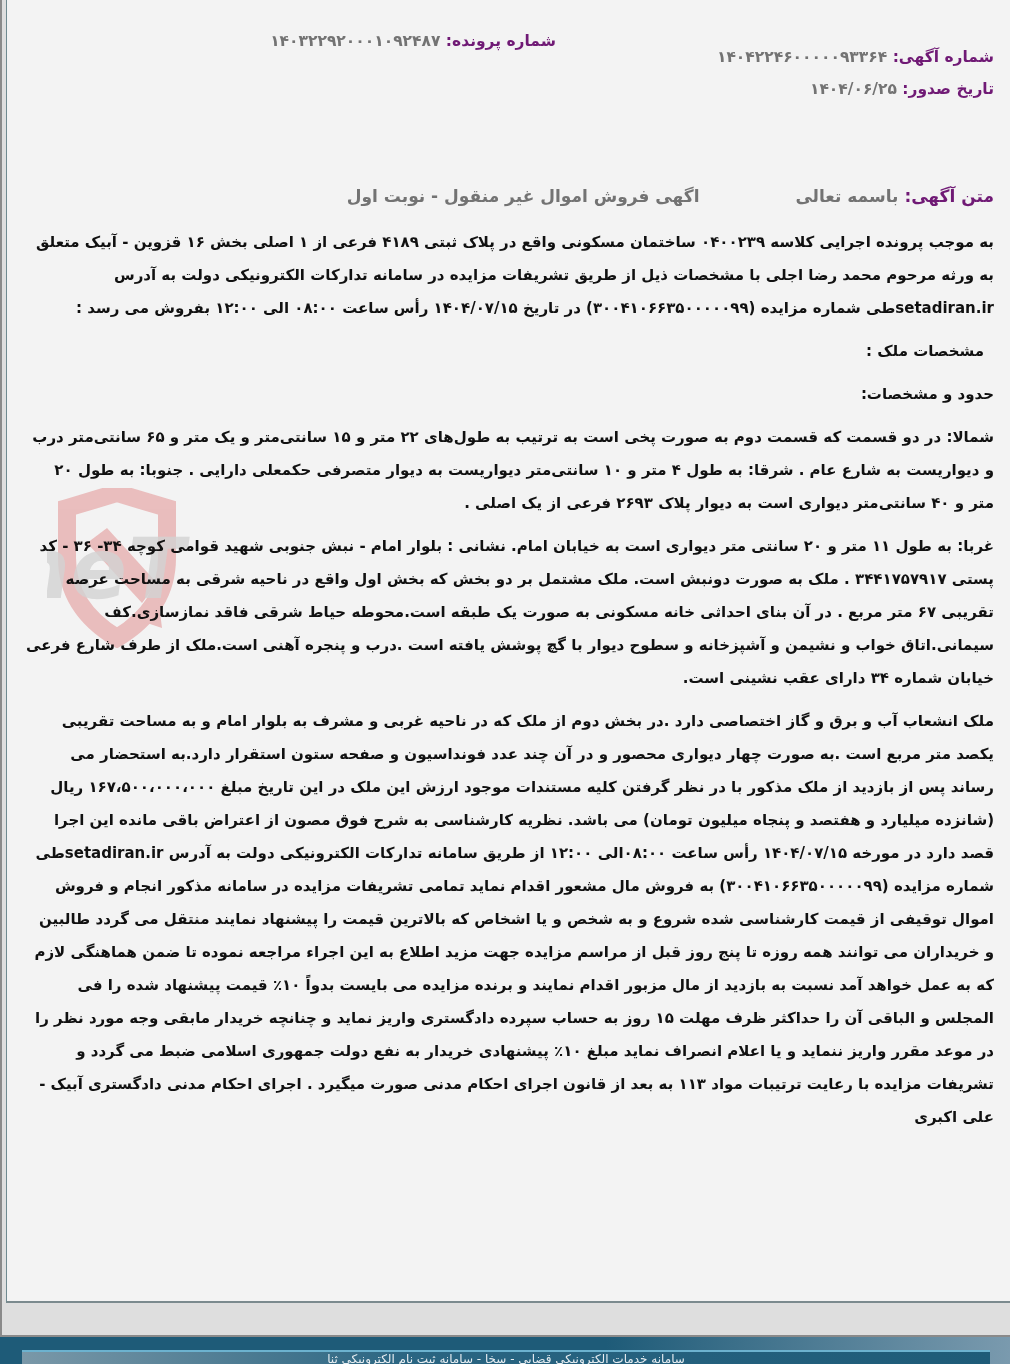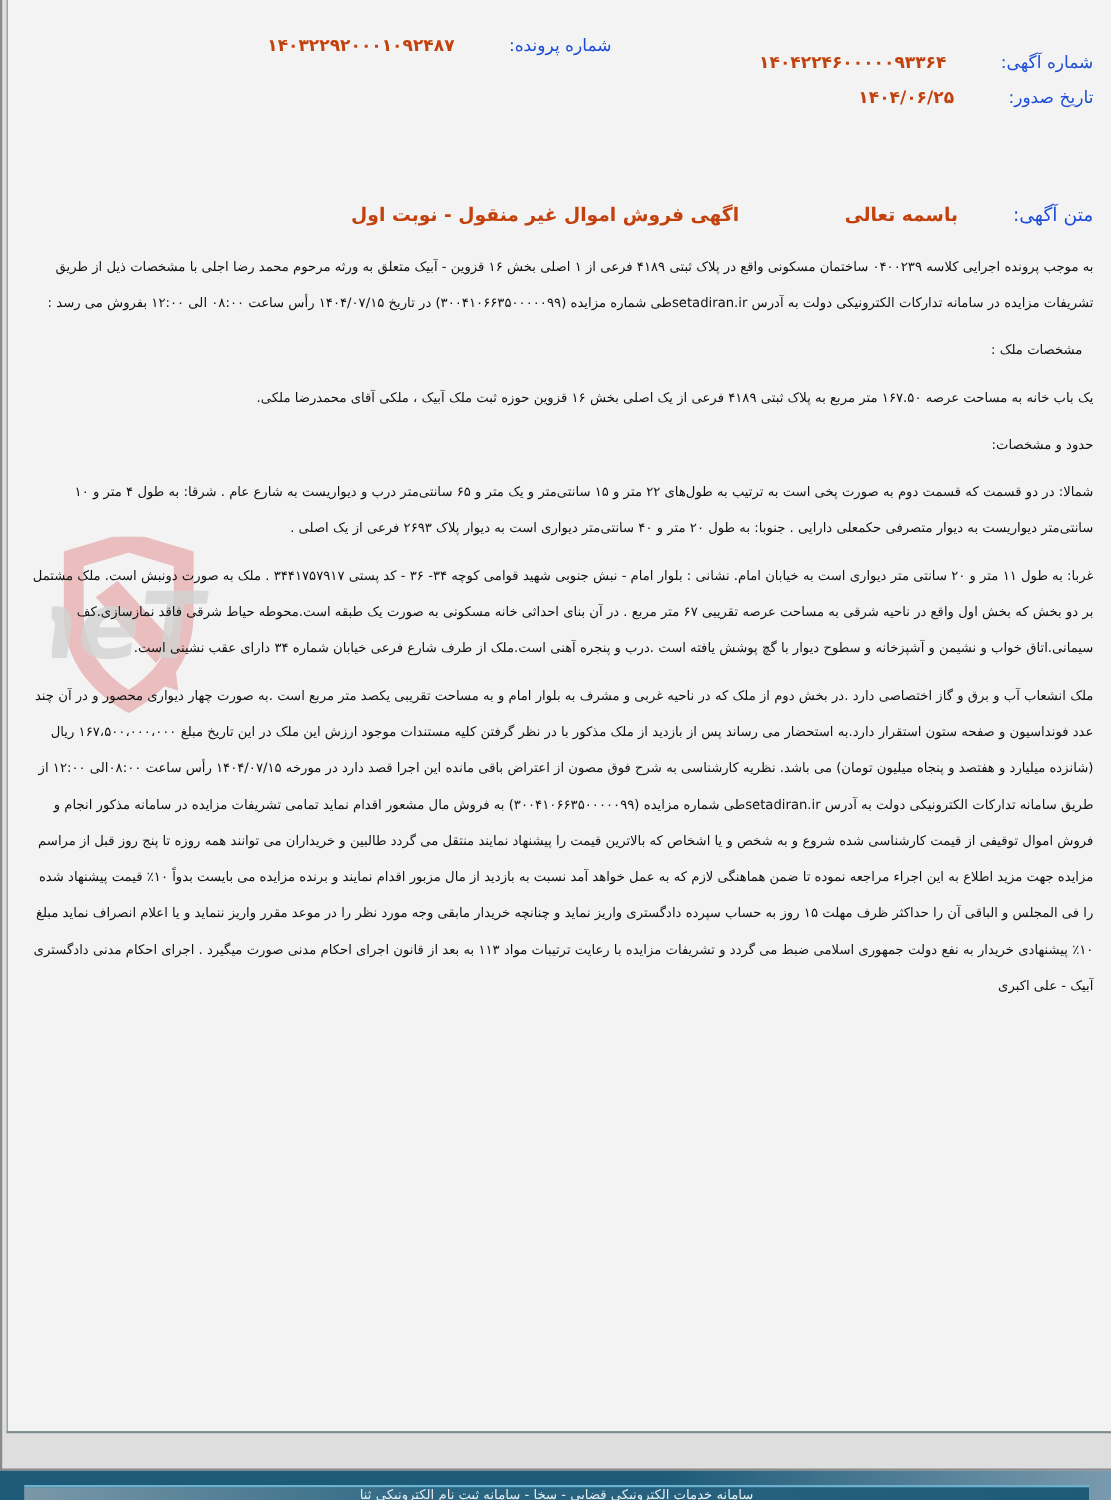--- a/index.html
+++ b/index.html
@@ -22,26 +22,26 @@
       border-left: 1px solid #6f8a90;
       border-bottom: 2px solid #7b8a8e;
       box-sizing: border-box;
       direction: rtl;
     }
     .watermark {
       position: absolute; left: 40px; top: 488px; width: 640px; height: 160px;
       pointer-events: none; z-index: 0;
     }
     .hdr-row { position: absolute; font-size: 15.5px; font-weight: bold; white-space: nowrap; direction: rtl; }
-    .lbl { color: #1d4ed8; font-weight: normal; margin-left: 44px; }
-    .val { color: #c2410c; font-weight: bold; }
+    .lbl { color: #701a75; font-weight: bold; }
+    .val { color: #737373; font-weight: bold; }
     .content {
       position: absolute; right: 18px; left: 18px; top: 226px;
       direction: rtl; text-align: right;
-      font-size: 12px; font-weight: normal; color: #111;
+      font-size: 15px; font-weight: bold; color: #111;
       line-height: 33px; z-index: 1;
     }
     .content p { margin: 0 0 10px 0; }
     .content .sub { margin-right: 10px; }
     .footer {
       position: absolute; left: 0; top: 1337px; width: 1010px; height: 27px;
       background: linear-gradient(90deg, #1e5b78 0%, #1e5b78 60%, #7a9aae 100%);
     }
     .footer-bar {
       position: absolute; left: 22px; top: 13px; width: 968px; height: 14px;
@@ -83,21 +83,20 @@
 
     <div class="hdr-row" style="right:18px; top:186px; font-size:17px;">
       <span class="lbl">متن آگهی:</span>
       <span class="val">باسمه تعالی</span>
       <span class="val" style="margin-right:90px;">اگهی فروش اموال غیر منقول - نوبت اول</span>
     </div>
 
     <div class="content">
       <p>به موجب پرونده اجرایی کلاسه ۰۴۰۰۲۳۹ ساختمان مسکونی  واقع در پلاک ثبتی ۴۱۸۹  فرعی از ۱ اصلی بخش ۱۶ قزوین - آبیک  متعلق به  ورثه مرحوم محمد رضا اجلی  با مشخصات ذیل  از طریق  تشریفات مزایده در سامانه تدارکات الکترونیکی دولت به آدرس  setadiran.irطی شماره مزایده (۳۰۰۴۱۰۶۶۳۵۰۰۰۰۰۹۹) در تاریخ  ۱۴۰۴/۰۷/۱۵ رأس ساعت ۰۸:۰۰ الی ۱۲:۰۰ بفروش می رسد :</p>
       <p class="sub">مشخصات ملک  :</p>
-      <p>یک باب خانه به مساحت عرصه ۱۶۷.۵۰ متر مربع به پلاک ثبتی ۴۱۸۹ فرعی از یک اصلی بخش ۱۶ قزوین حوزه ثبت ملک آبیک ، ملکی آقای محمدرضا ملکی.</p>
       <p>حدود و مشخصات:</p>
       <p>شمالا: در دو قسمت که قسمت دوم به صورت پخی است  به ترتیب به طول‌های ۲۲ متر و ۱۵ سانتی‌متر و یک متر و ۶۵ سانتی‌متر درب و دیواریست به شارع عام . شرقا: به طول ۴ متر و ۱۰ سانتی‌متر دیواریست به دیوار متصرفی حکمعلی دارایی . جنوبا: به طول ۲۰ متر و ۴۰ سانتی‌متر دیواری است به دیوار پلاک ۲۶۹۳ فرعی از یک اصلی .</p>
       <p>غربا: به طول ۱۱ متر و ۲۰ سانتی متر دیواری است به خیابان امام.  نشانی : بلوار امام - نبش جنوبی شهید قوامی کوچه ۳۴- ۳۶ - کد پستی ۳۴۴۱۷۵۷۹۱۷ . ملک به صورت دونبش است. ملک مشتمل بر دو بخش که بخش اول واقع در ناحیه شرقی به مساحت عرصه تقریبی ۶۷ متر مربع . در آن بنای احداثی خانه مسکونی به صورت یک طبقه است.محوطه حیاط شرقی فاقد نمازسازی.کف سیمانی.اتاق خواب و نشیمن و آشپزخانه و سطوح دیوار با گچ پوشش یافته است .درب و پنجره آهنی است.ملک از طرف شارع فرعی خیابان شماره ۳۴ دارای عقب نشینی است.</p>
       <p>ملک انشعاب آب و برق و گاز اختصاصی دارد .در بخش دوم از ملک که در ناحیه غربی و مشرف به بلوار امام و به مساحت تقریبی یکصد متر مربع است .به صورت چهار دیواری محصور و در آن چند عدد فونداسیون و صفحه ستون استقرار دارد.به استحضار می رساند پس از بازدید از ملک مذکور با در نظر گرفتن کلیه مستندات موجود ارزش این ملک در این تاریخ مبلغ ۱۶۷،۵۰۰،۰۰۰،۰۰۰ ریال (شانزده میلیارد و هفتصد و پنجاه میلیون تومان) می باشد. نظریه کارشناسی به شرح فوق مصون از اعتراض باقی مانده این اجرا  قصد دارد در مورخه ۱۴۰۴/۰۷/۱۵ رأس ساعت ۰۸:۰۰الی ۱۲:۰۰  از طریق سامانه تدارکات الکترونیکی دولت به آدرس setadiran.irطی شماره مزایده  (۳۰۰۴۱۰۶۶۳۵۰۰۰۰۰۹۹) به فروش مال مشعور اقدام نماید  تمامی تشریفات مزایده در سامانه مذکور انجام و فروش اموال توقیفی از قیمت کارشناسی شده شروع و به شخص و یا اشخاص که بالاترین قیمت را پیشنهاد نمایند منتقل می گردد طالبین و خریداران می توانند همه روزه تا پنج روز قبل از مراسم مزایده جهت مزید اطلاع به این اجراء مراجعه نموده تا ضمن هماهنگی لازم که به عمل خواهد آمد نسبت به بازدید از مال مزبور اقدام نمایند و برنده مزایده می بایست بدواً ۱۰٪ قیمت پیشنهاد شده را فی المجلس و الباقی آن را حداکثر ظرف مهلت ۱۵ روز به حساب سپرده دادگستری واریز نماید و چنانچه خریدار مابقی وجه مورد نظر را در موعد مقرر واریز ننماید و یا اعلام انصراف نماید مبلغ ۱۰٪ پیشنهادی خریدار به نفع دولت جمهوری اسلامی ضبط می گردد و  تشریفات مزایده با رعایت ترتیبات مواد ۱۱۳ به بعد از قانون اجرای احکام مدنی صورت میگیرد . اجرای احکام مدنی دادگستری آبیک - علی اکبری</p>
     </div>
   </div>
 </div>
 
 <div class="footer">
   <div class="footer-bar">سامانه خدمات الکترونیکی قضایی - سخا - سامانه ثبت نام الکترونیکی ثنا</div>

